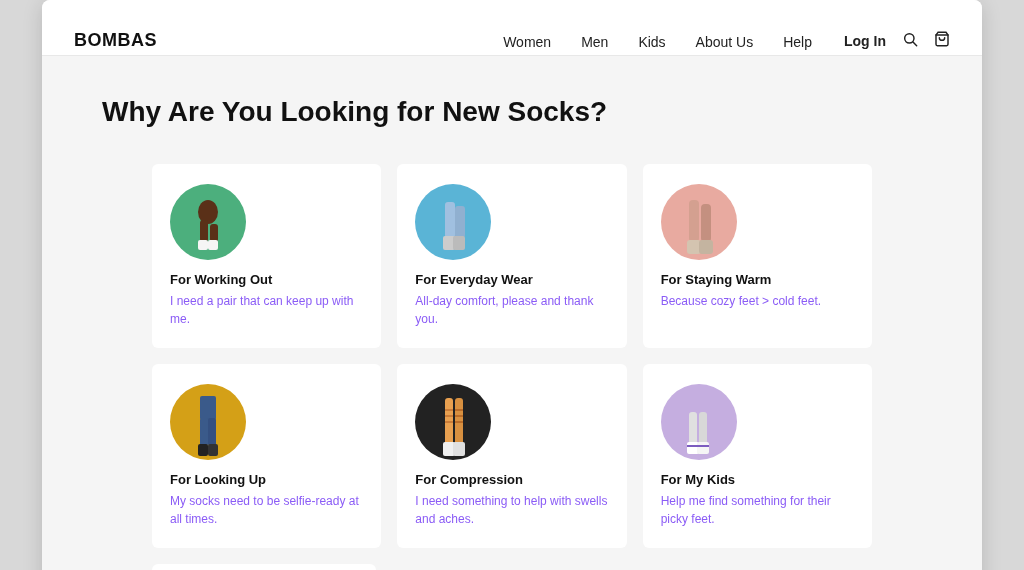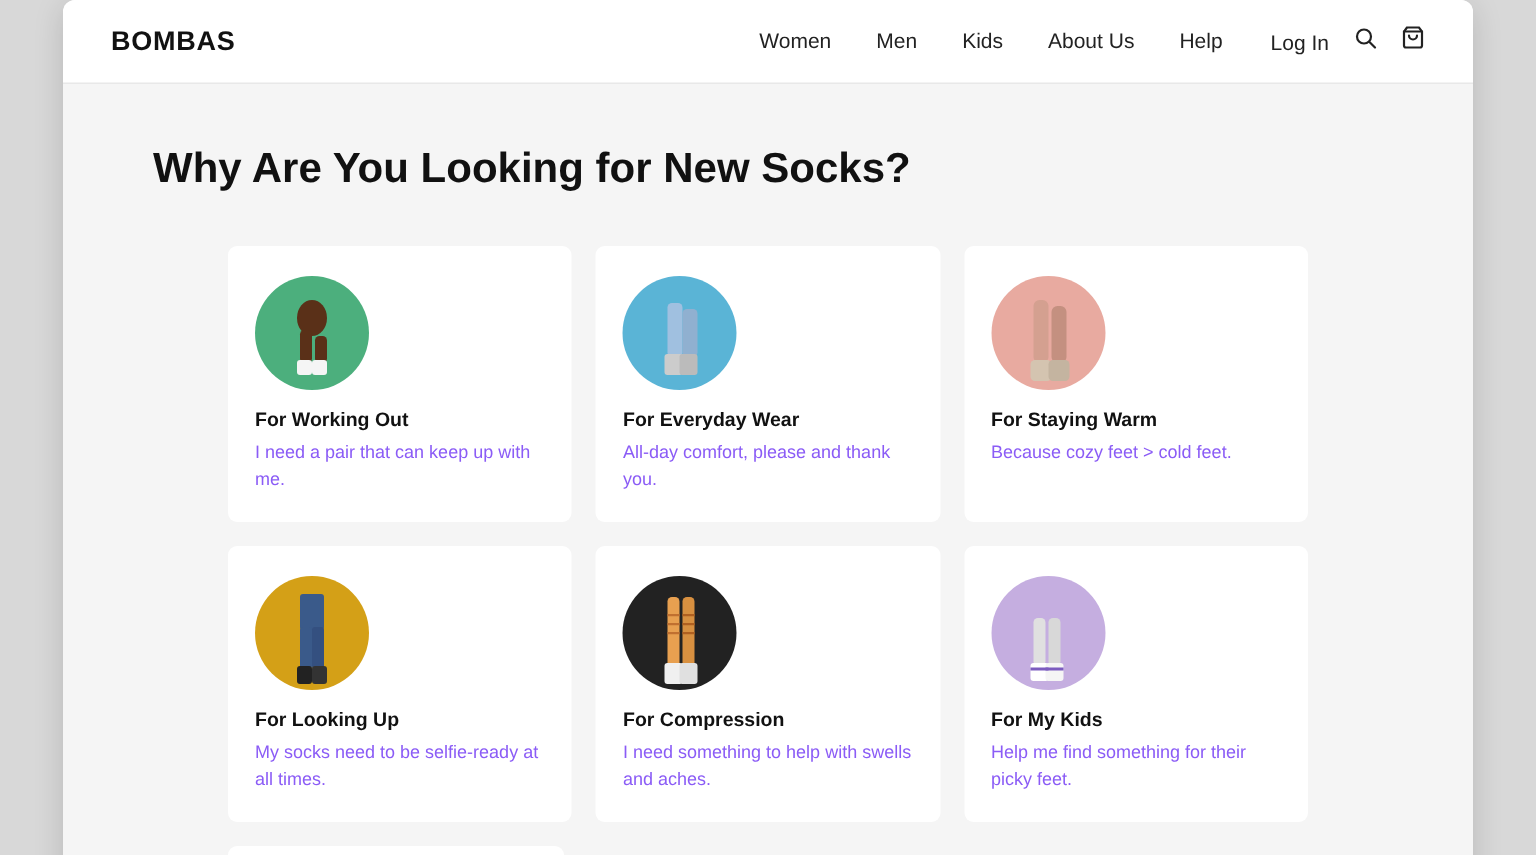--- a/index.html
+++ b/index.html
@@ -16,21 +16,21 @@
       background: #f5f5f5;
       border-radius: 8px;
       overflow: hidden;
       box-shadow: 0 4px 20px rgba(0,0,0,0.15);
     }
     
     .navbar {
       background: #fff;
       border-bottom: 1px solid #e8e8e8;
       display: flex;
-      align-items: center;
+      align-items: flex-end;
       padding: 4px 32px;
       height: 56px;
     }
     .nav-logo {
       font-weight: 900;
       font-size: 18px;
       letter-spacing: 0.5px;
       color: #111;
       margin-right: auto;
     }
@@ -48,20 +48,21 @@
     .nav-right {
       display: flex;
       align-items: center;
       gap: 16px;
       margin-left: 32px;
     }
     .nav-right .login-link {
       font-size: 14px;
       color: #222;
       text-decoration: none;
+      font-weight: bold;
     }
     .nav-icon {
       color: #222;
       font-size: 16px;
       cursor: pointer;
     }
     
     .main-content {
       padding: 40px 60px 50px;
     }

